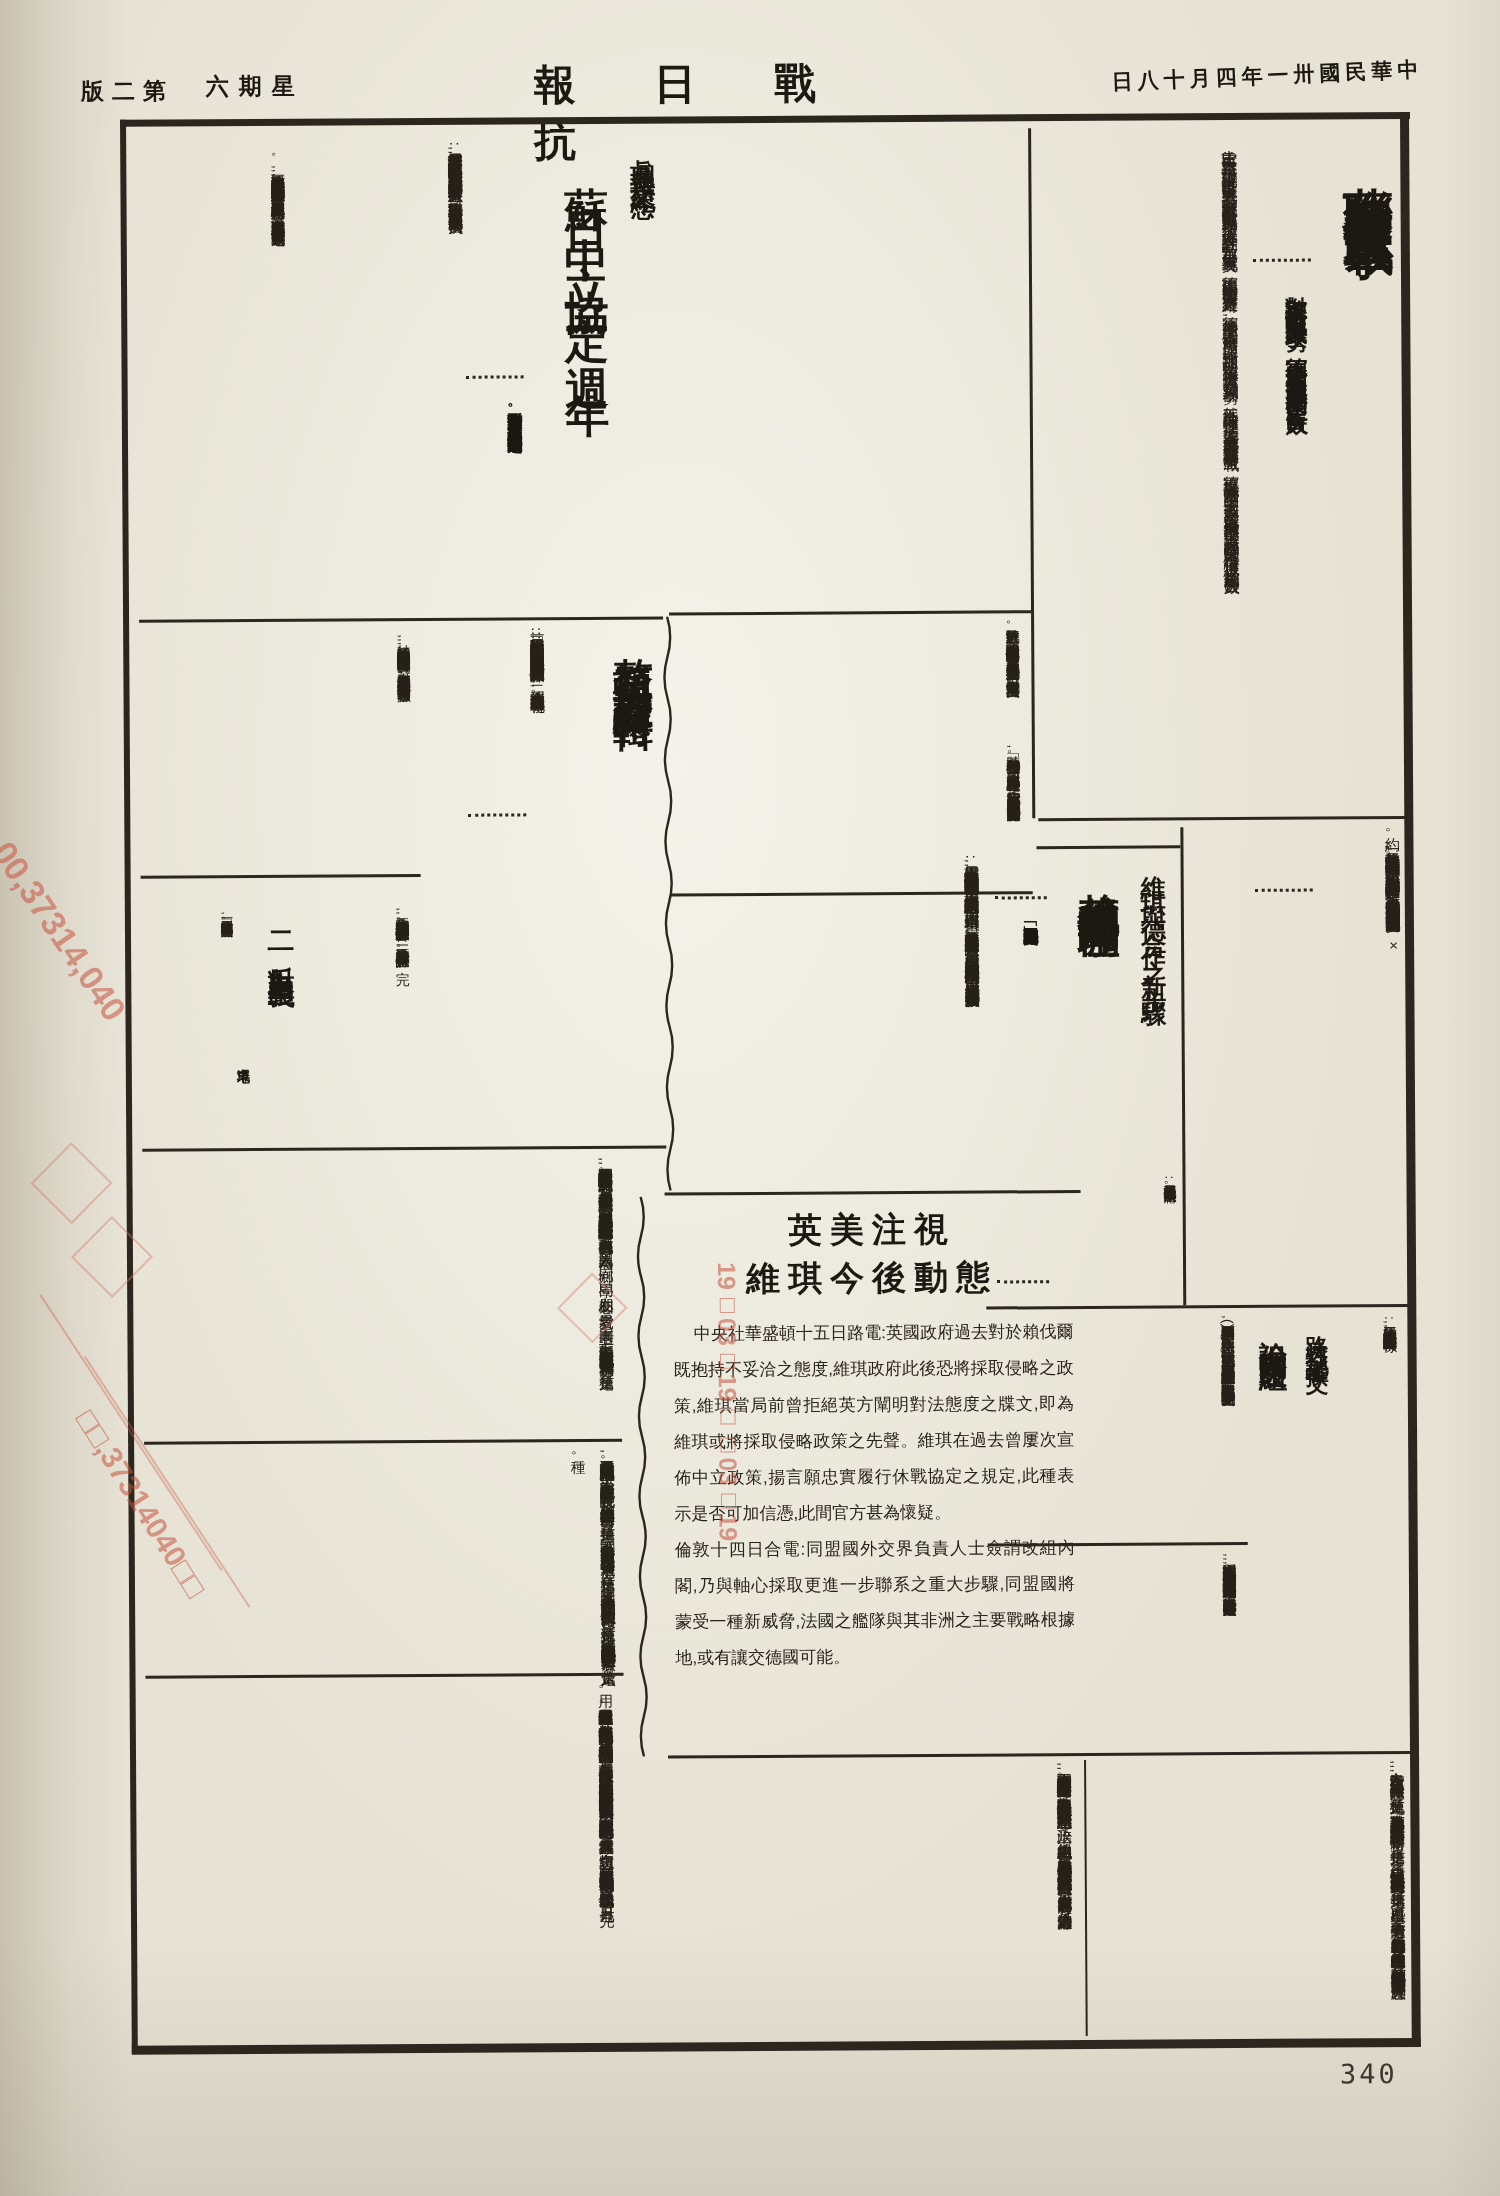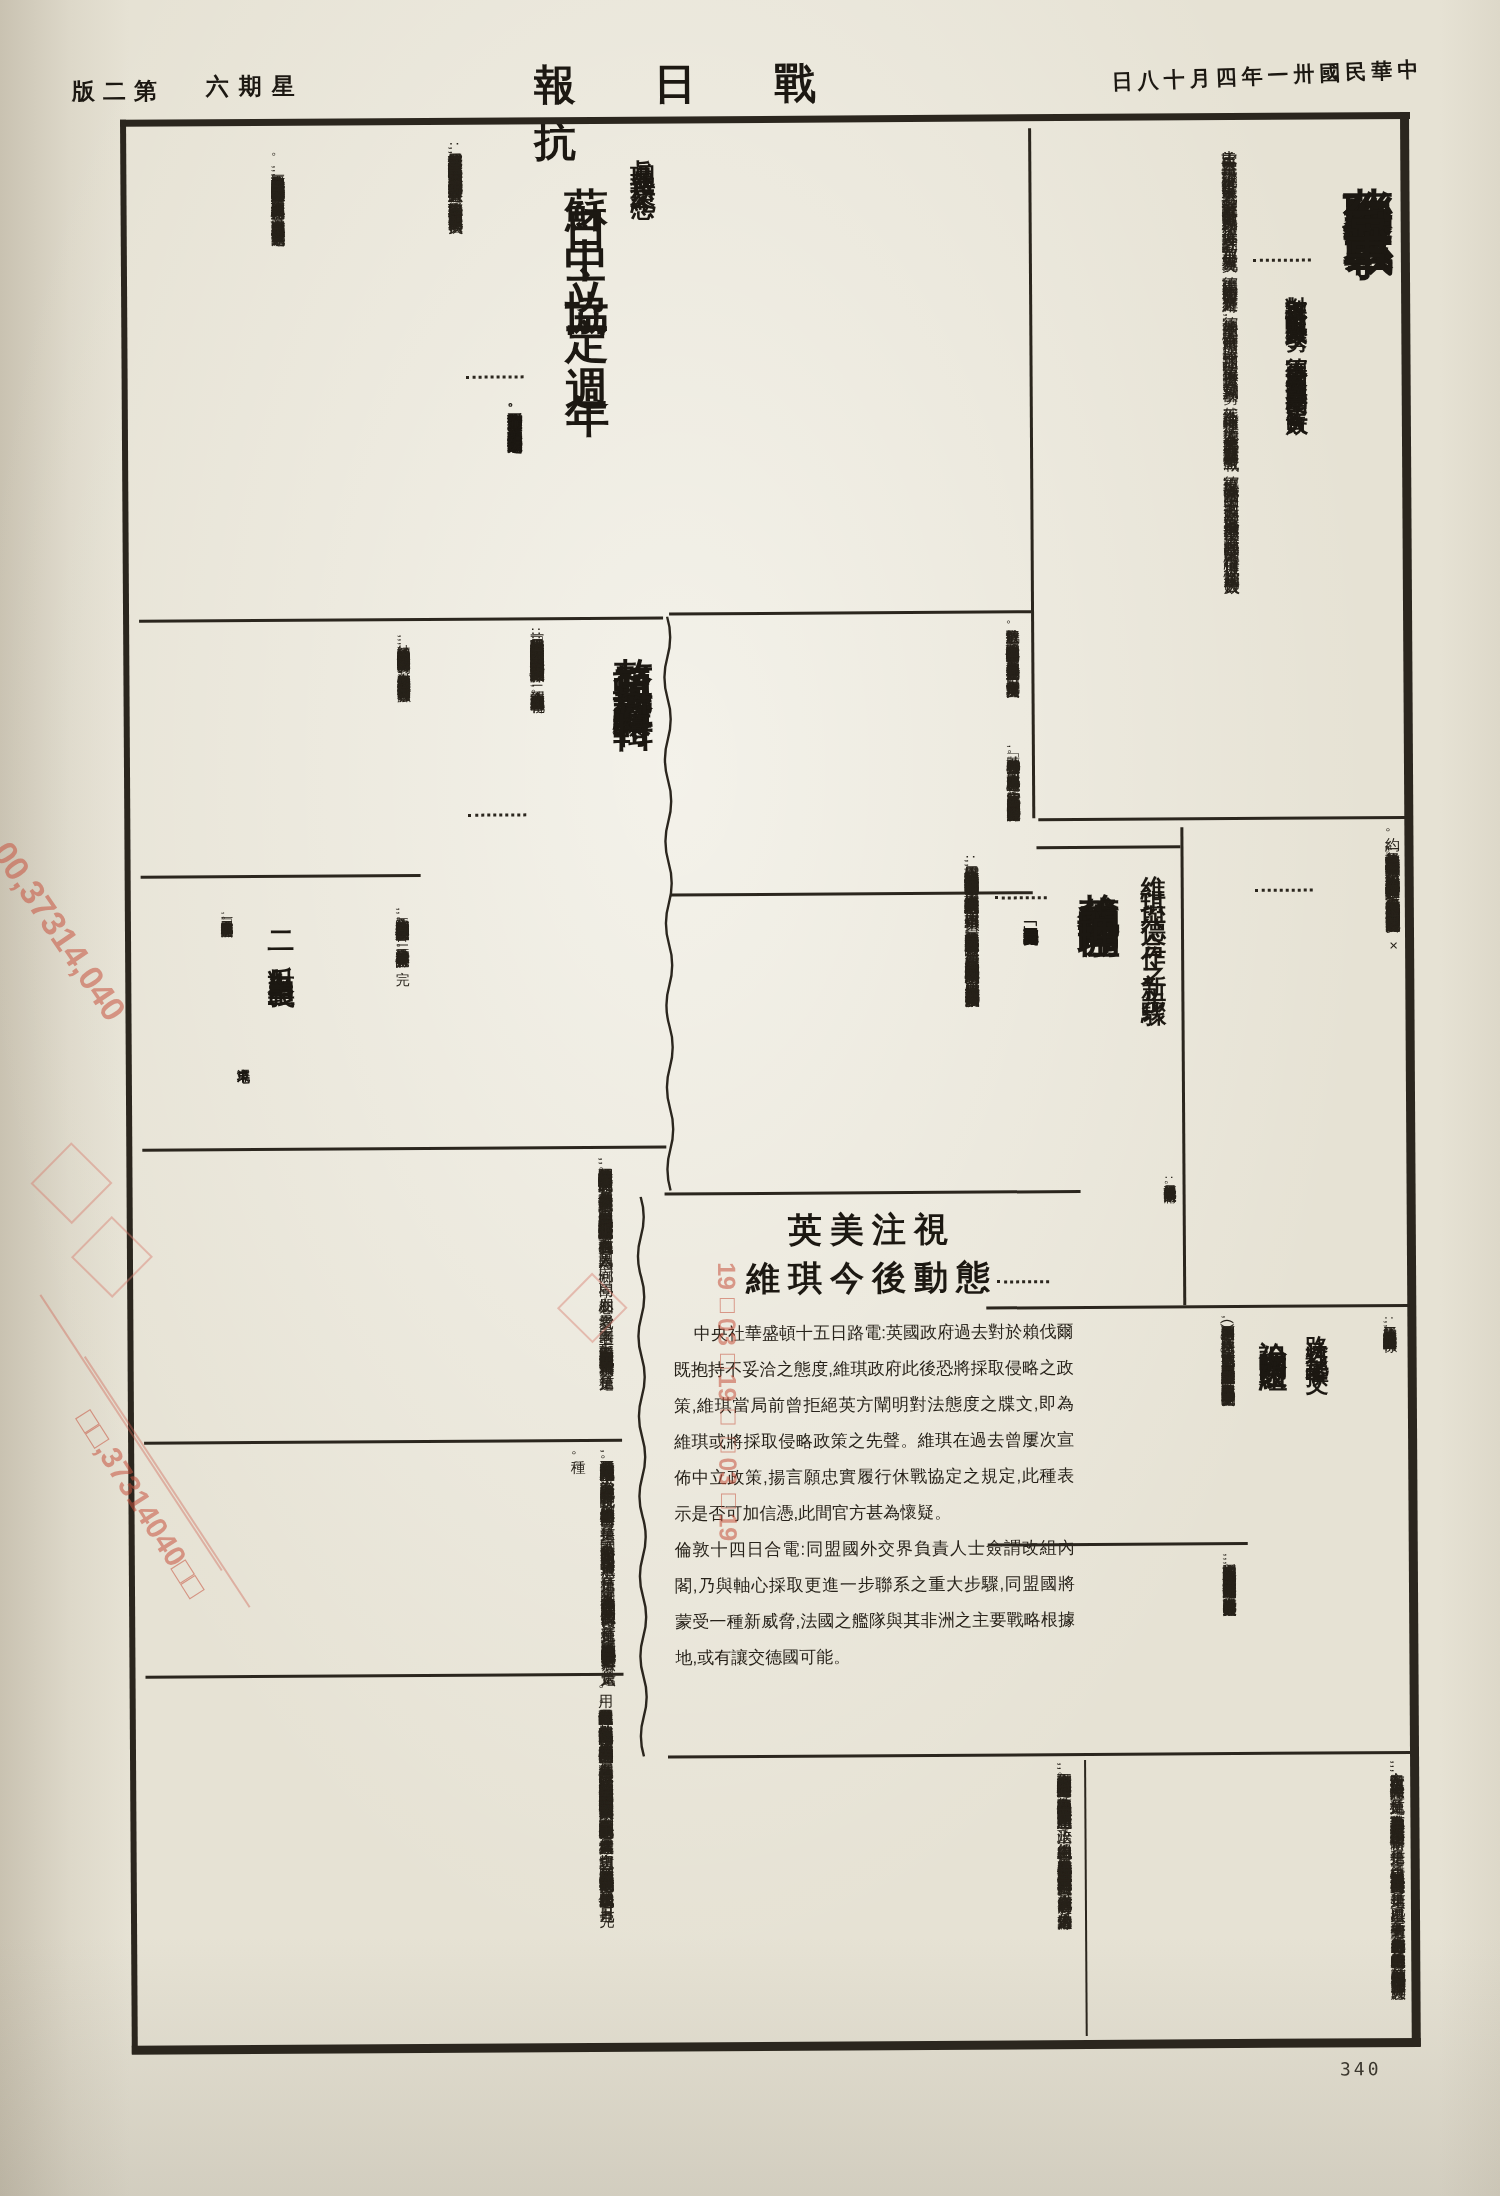--- a/index.html
+++ b/index.html
@@ -37,21 +37,21 @@
 <body>
 
 <div class="paper"></div>
 <div class="shade-bottom"></div>
 
 <div class="frame-rot">
 
   <div class="blk b" style="left:540px;top:56px;width:380px;height:54px;font-size:42px;letter-spacing:18px;">報　日　戰　抗</div>
   <div class="blk b" style="left:1118px;top:64px;width:360px;height:40px;font-size:21px;letter-spacing:5px;transform:rotate(-2deg);">日八十月四年一卅國民華中</div>
   <div class="blk b" style="left:212px;top:68px;width:120px;height:36px;font-size:23px;letter-spacing:10px;">六期星</div>
-  <div class="blk b" style="left:78px;top:72px;width:110px;height:36px;font-size:23px;letter-spacing:8px;">版二第</div>
+  <div class="blk b" style="left:87px;top:72px;width:110px;height:36px;font-size:23px;letter-spacing:8px;">版二第</div>
 
   <div class="rule" style="left:126px;top:116px;width:1290px;height:7px;"></div>
   <div class="rule" style="left:126px;top:116px;width:6px;height:1934px;"></div>
   <div class="rule" style="left:1406px;top:116px;width:9px;height:1934px;"></div>
   <div class="rule" style="left:126px;top:2042px;width:1289px;height:9px;"></div>
 
   <div class="blk v b" style="left:1322px;top:150px;width:86px;height:665px;font-size:50px;letter-spacing:4px;">蘇聯進行冬季以來最大戰事</div>
   <div class="dotted" style="left:1258px;top:262px;width:58px;"></div>
   <div class="blk v b" style="left:1252px;top:282px;width:66px;height:600px;font-size:22px;line-height:33px;letter-spacing:3px;">對德軍不斷施以壓力及攻勢。德軍企圖從各個孤立據點突圍,皆告失敗。</div>
   <div class="dotted" style="left:1256px;top:892px;width:58px;"></div>
@@ -131,15 +131,15 @@
 
   <div class="blk red" style="left:18px;top:830px;width:420px;font-size:34px;transform:rotate(56deg);transform-origin:0 0;">00,37314,040</div>
   <div class="blk v red" style="left:700px;top:1262px;width:40px;height:450px;font-size:25px;">19□03□19□□03□19</div>
   <div class="blk red" style="left:96px;top:1400px;width:380px;font-size:30px;transform:rotate(58deg);transform-origin:0 0;">□□,37314040□□</div>
   <div class="diamond" style="left:42px;top:1150px;width:54px;height:54px;"></div>
   <div class="diamond" style="left:82px;top:1224px;width:54px;height:54px;"></div>
   <div class="diamond" style="left:566px;top:1282px;width:46px;height:46px;"></div>
   <div class="redline" style="left:40px;top:1290px;width:330px;transform:rotate(57deg);transform-origin:0 0;"></div>
   <div class="redline" style="left:84px;top:1352px;width:300px;transform:rotate(57deg);transform-origin:0 0;"></div>
 
-  <div class="blk pagenum" style="left:1334px;top:2062px;width:90px;font-size:18px;letter-spacing:3px;">340</div>
+  <div class="blk pagenum" style="left:1334px;top:2062px;width:90px;font-size:27px;letter-spacing:3px;">340</div>
 
 </div>
 
 </body></html>

